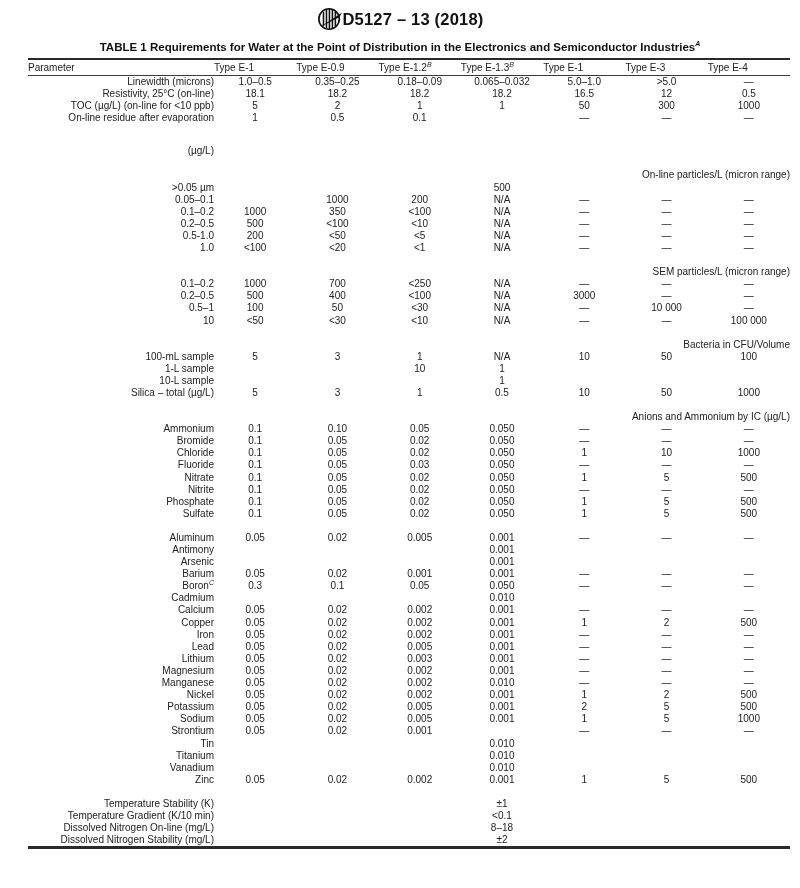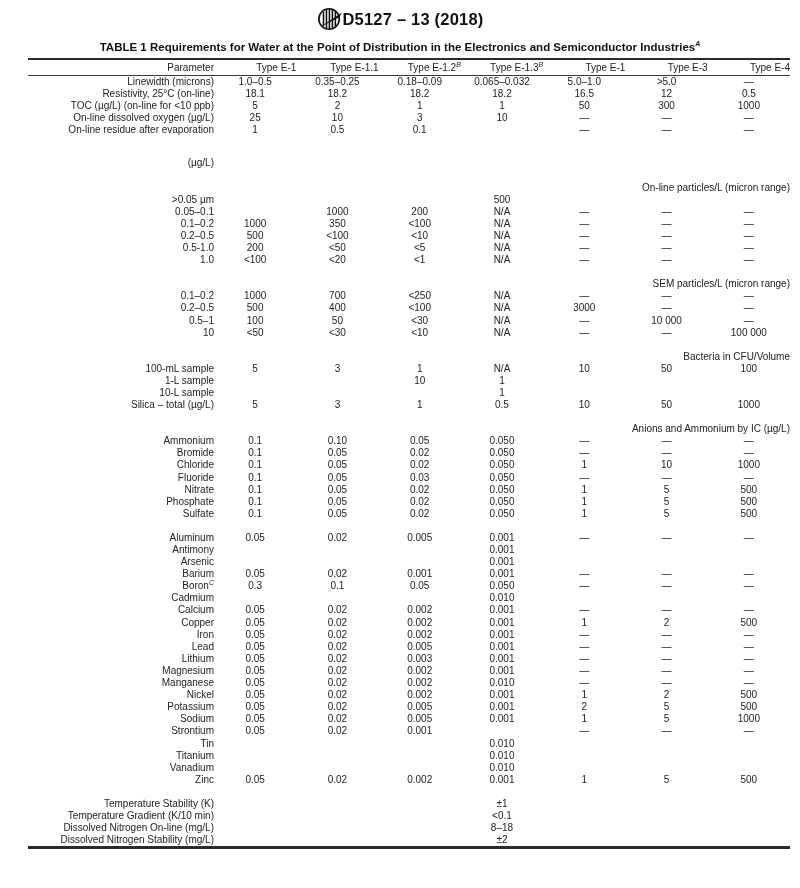--- a/index.html
+++ b/index.html
@@ -21,21 +21,21 @@
     font-size:7px;font-style:italic;line-height:0;vertical-align:super;
   }
   table.tbl{
     width:762px;margin:5px 0 0 28px;
     border-collapse:collapse;table-layout:fixed;
     border-top:2px solid #2a2a2a;
     border-bottom:3px solid #2a2a2a;
   }
   .c-param{width:186px;}
   thead th{
-    font-weight:normal;font-size:10px;text-align:right;
+    font-weight:normal;font-size:10px;text-align:left;
     height:15px;border-bottom:1.2px solid #3a3a3a;padding:0;color:#222;
   }
   td{font-size:10px;line-height:12.1px;padding:0;vertical-align:top;color:#222;}
   td.param{text-align:right;padding-left:13px;}
   td.flush{padding-left:3px;}
   td.val{text-align:center;}
   .wrap2{padding-left:7px;margin-top:21px;}
   tr.spacer td{height:12px;}
   tbody{padding-top:1px;}
 </style>
@@ -69,21 +69,21 @@
       <col>
       <col>
       <col>
       <col>
       <col>
   </colgroup>
   <thead>
     <tr>
       <th><span>Parameter</span><sup></sup></th>
       <th><span>Type E-1</span><sup></sup></th>
-      <th><span>Type E-1.1</span><sup></sup></th>
+      <th><span>Type E-0.9</span><sup></sup></th>
       <th><span>Type E-1.2</span><sup>B</sup></th>
       <th><span>Type E-1.3</span><sup>B</sup></th>
       <th><span>Type E-1</span><sup></sup></th>
       <th><span>Type E-3</span><sup></sup></th>
       <th><span>Type E-4</span><sup></sup></th>
     </tr>
   </thead>
   <tbody>
       <tr>
         <td class="param"><span>Linewidth (microns)</span></td>
@@ -109,30 +109,20 @@
         <td class="param"><span>TOC (µg/L) (on-line for &lt;10 ppb)</span></td>
         <td class="val">5</td>
         <td class="val">2</td>
         <td class="val">1</td>
         <td class="val">1</td>
         <td class="val">50</td>
         <td class="val">300</td>
         <td class="val">1000</td>
       </tr>
       <tr>
-        <td class="param"><span>On-line dissolved oxygen (µg/L)</span></td>
-        <td class="val">25</td>
-        <td class="val">10</td>
-        <td class="val">3</td>
-        <td class="val">10</td>
-        <td class="val">—</td>
-        <td class="val">—</td>
-        <td class="val">—</td>
-      </tr>
-      <tr>
         <td class="param"><span>On-line residue after evaporation</span><div class="wrap2">(µg/L)</div></td>
         <td class="val">1</td>
         <td class="val">0.5</td>
         <td class="val">0.1</td>
         <td class="val"></td>
         <td class="val">—</td>
         <td class="val">—</td>
         <td class="val">—</td>
       </tr>
       <tr class="spacer">
@@ -343,20 +333,30 @@
         <td class="param"><span>Nitrate</span></td>
         <td class="val">0.1</td>
         <td class="val">0.05</td>
         <td class="val">0.02</td>
         <td class="val">0.050</td>
         <td class="val">1</td>
         <td class="val">5</td>
         <td class="val">500</td>
       </tr>
       <tr>
+        <td class="param"><span>Nitrite</span></td>
+        <td class="val">0.1</td>
+        <td class="val">0.05</td>
+        <td class="val">0.02</td>
+        <td class="val">0.050</td>
+        <td class="val">—</td>
+        <td class="val">—</td>
+        <td class="val">—</td>
+      </tr>
+      <tr>
         <td class="param"><span>Phosphate</span></td>
         <td class="val">0.1</td>
         <td class="val">0.05</td>
         <td class="val">0.02</td>
         <td class="val">0.050</td>
         <td class="val">1</td>
         <td class="val">5</td>
         <td class="val">500</td>
       </tr>
       <tr>

